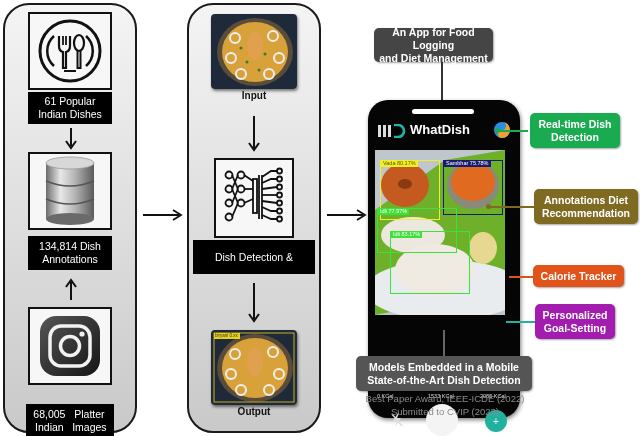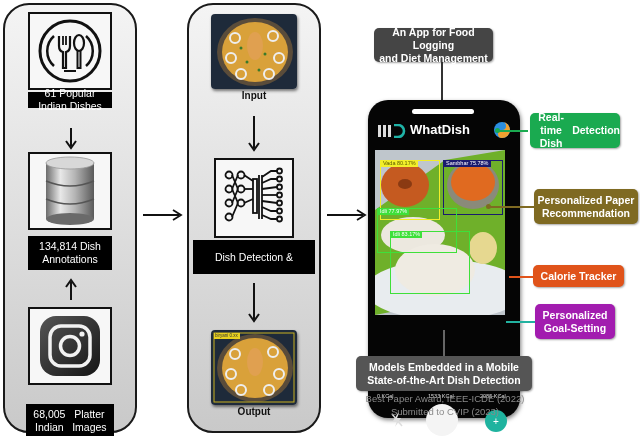--- a/index.html
+++ b/index.html
@@ -93,21 +93,21 @@
     <path d="M17 18 A20 20 0 0 0 17 48" fill="none" stroke="#111" stroke-width="2.5"></path>
     <path d="M49 18 A20 20 0 0 1 49 48" fill="none" stroke="#111" stroke-width="2.5"></path>
     <path d="M22 18 v10 q0 5 4 6 v16 h3 v-16 q4 -1 4 -6 v-10" fill="none" stroke="#111" stroke-width="2.2"></path>
     <line x1="26" y1="18" x2="26" y2="27" stroke="#111" stroke-width="1.8"></line>
     <line x1="29" y1="18" x2="29" y2="27" stroke="#111" stroke-width="1.8"></line>
     <ellipse cx="42" cy="25" rx="5" ry="8" fill="none" stroke="#111" stroke-width="2.2"></ellipse>
     <path d="M40.5 33 v17 h3 v-17" fill="none" stroke="#111" stroke-width="2"></path>
     <line x1="27" y1="53" x2="39" y2="53" stroke="#111" stroke-width="2"></line>
   </svg>
 </div>
-<div class="label-box" style="left:28px;top:92px;width:84px;height:16px;flex-direction:column;">
+<div class="label-box" style="left:28px;top:92px;width:84px;height:32px;flex-direction:column;">
   <span>61 Popular</span>
   <span>Indian Dishes</span>
 </div>
 
 <svg class="v-arrow" style="left:64px;top:128px;height:22px;" viewBox="0 0 14 22">
   <line x1="7" y1="0" x2="7" y2="18" stroke="#111" stroke-width="2"></line>
   <path d="M2 13 L7 20 L12 13" fill="none" stroke="#111" stroke-width="2"></path>
 </svg>
 
 <div class="icon-box" style="left:28px;top:152px;width:84px;height:78px;">
@@ -314,29 +314,29 @@
     <line x1="2" y1="2" x2="12" y2="14" stroke="#ddd" stroke-width="1.4"></line>
   </svg>
   <div style="position:absolute;left:58px;top:304px;width:32px;height:32px;border-radius:50%;background:#f4f4f4;"></div>
   <div style="position:absolute;left:117px;top:310px;width:22px;height:22px;border-radius:50%;background:#1fb39f;color:#fff;font-size:10px;display:flex;align-items:center;justify-content:center;">
     <span>+</span>
   </div>
 </div>
 
 <div class="dot" style="left:495px;top:128px;background:#1aaa50;"></div>
 <div class="connector" style="left:498px;top:130px;width:30px;background:#1aaa50;"></div>
-<div class="callout" style="left:530px;top:113px;width:90px;height:35px;background:#1aaa50;flex-direction:row;">
+<div class="callout" style="left:530px;top:113px;width:90px;height:35px;background:#1aaa50;flex-direction:column;">
   <span>Real-time Dish</span>
   <span>Detection</span>
 </div>
 
 <div class="dot" style="left:486px;top:204px;background:#7f6a22;"></div>
 <div class="connector" style="left:489px;top:206px;width:45px;background:#7f6a22;"></div>
 <div class="callout" style="left:534px;top:189px;width:104px;height:35px;background:#7f6a22;flex-direction:column;">
-  <span>Personalized Paper</span>
+  <span>Annotations Diet</span>
   <span>Recommendation</span>
 </div>
 
 <div class="connector" style="left:509px;top:276px;width:25px;background:#e0531a;"></div>
 <div class="callout" style="left:533px;top:265px;width:91px;height:22px;background:#e0531a;">
   <span>Calorie Tracker</span>
 </div>
 
 <div class="connector" style="left:506px;top:321px;width:29px;background:#22b2a0;"></div>
 <div class="callout" style="left:535px;top:304px;width:80px;height:35px;background:#a21caf;flex-direction:column;">

